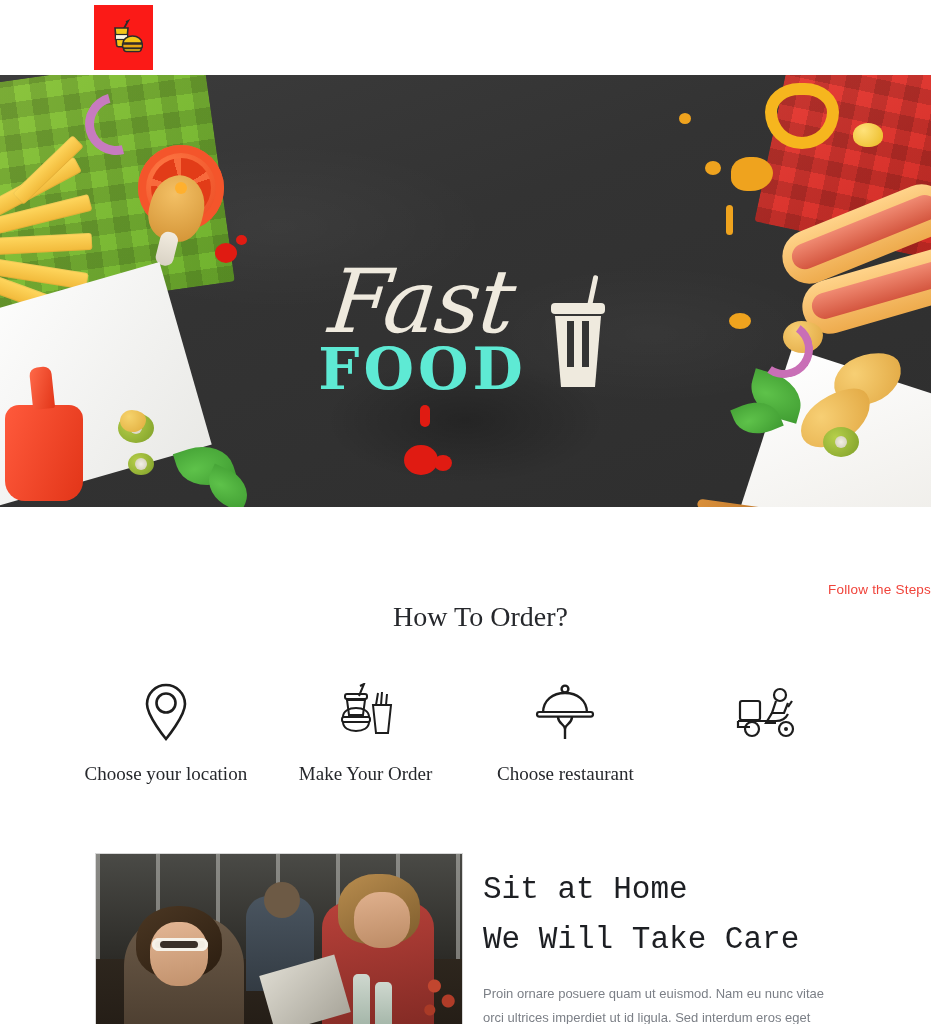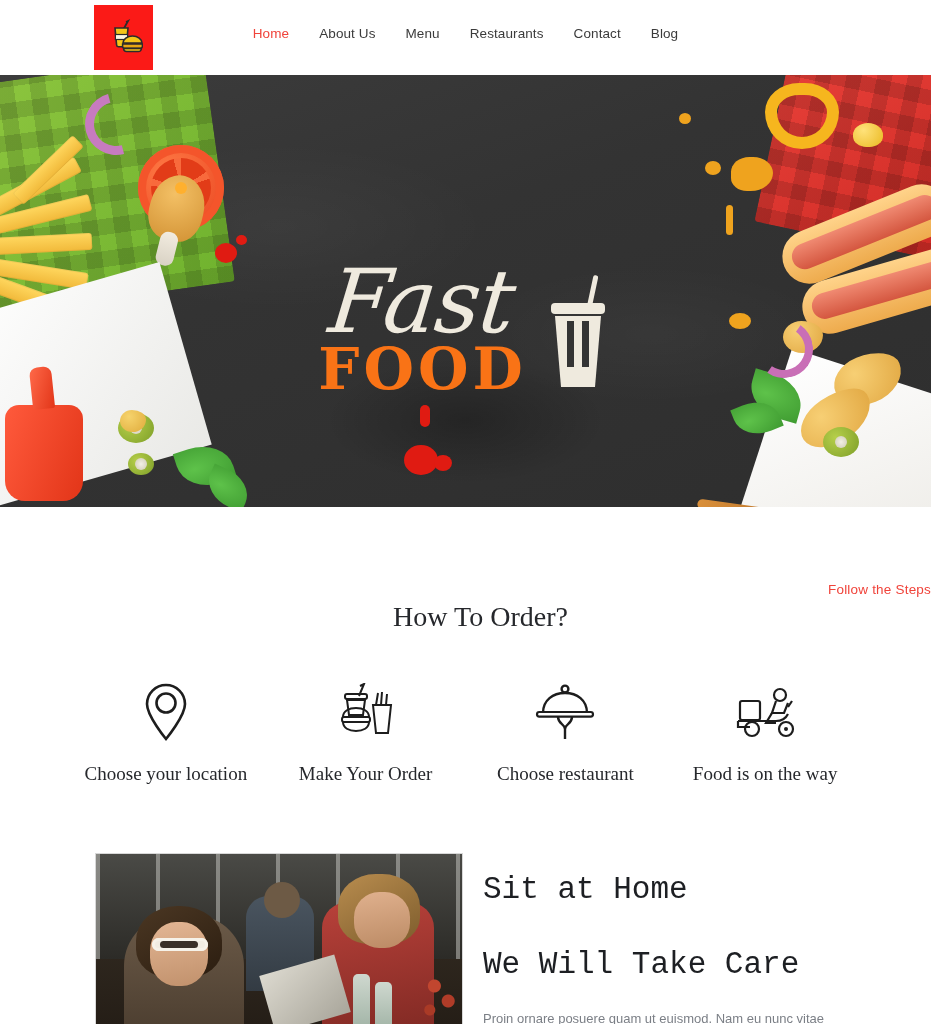--- a/index.html
+++ b/index.html
@@ -45,21 +45,21 @@
     display:flex; align-items:center; justify-content:center; gap:16px;
   }
   .ff-words{ display:flex; flex-direction:column; align-items:center; }
   .ff-fast{
     font-family:"DejaVu Serif", serif; font-style:italic; font-weight:400;
     font-size:88px; color:#efeade; line-height:.95; letter-spacing:-1px;
     transform:skewX(-6deg);
   }
   .ff-food{
     font-family:"DejaVu Serif", serif; font-weight:700; font-size:58px;
-    color:#f97316; letter-spacing:4px; line-height:1; margin-top:-4px;
+    color:#5eead4; letter-spacing:4px; line-height:1; margin-top:-4px;
   }
   .cup{ margin-top:6px; }
 
   
   .f{ position:absolute; }
   .cloth-green{
     left:-20px; top:-6px; width:240px; height:230px;
     background:
       repeating-linear-gradient(0deg, rgba(0,0,0,.12) 0 16px, transparent 16px 32px),
       repeating-linear-gradient(90deg, rgba(0,0,0,.12) 0 16px, transparent 16px 32px),
@@ -194,21 +194,21 @@
   }
   .about-photo{
     width:368px; height:180px; flex:none; overflow:hidden; position:relative;
     background:#2a241d; border:1px solid #d8d8d8;
   }
   .about-text{ padding-top:18px; flex:1; }
   .about-h1, .about-h2{
     font-family:Liberation Mono, monospace; font-weight:400; color:#1d1f23;
     font-size:31px; line-height:1.25;
   }
-  .about-h2{ margin-top:36px; }
+  .about-h2{ margin-top:11px; }
   .about-p{
     margin-top:22px; font-size:13px; line-height:1.85; color:#7b7f86;
     max-width:345px;
   }
 
   
   .ph{ position:absolute; }
   .ph-bg{ inset:0; background:linear-gradient(180deg,#3b3328 0%,#241d16 100%); }
   .ph-windows{
     left:0; top:0; right:0; height:105px;
@@ -283,28 +283,20 @@
     <svg width="38" height="40" viewBox="0 0 38 40">
       <path d="M21 4 L23 3 L17.5 13" stroke="#2b2b2b" stroke-width="1.8" fill="none"></path>
       <path d="M10 10 h13 l-1.6 17 a2 2 0 0 1 -2 1.8 h-5.8 a2 2 0 0 1 -2 -1.8 Z" fill="#f5c518" stroke="#2b2b2b" stroke-width="1.6"></path>
       <rect x="10.4" y="16.5" width="12.2" height="5" fill="#fdf7e3" stroke="#2b2b2b" stroke-width="1.2"></rect>
       <path d="M18 25 a9.5 7 0 0 1 19 0 Z" fill="#f5c518" stroke="#2b2b2b" stroke-width="1.6"></path>
       <path d="M17.6 26 h19.8 v2.2 a2 2 0 0 1 -2 2 h-15.8 a2 2 0 0 1 -2 -2 Z" fill="#e8a713" stroke="#2b2b2b" stroke-width="1.5"></path>
       <path d="M18.6 30.6 h17.8 a3 3 0 0 1 -3 3 h-11.8 a3 3 0 0 1 -3 -3 Z" fill="#f5c518" stroke="#2b2b2b" stroke-width="1.5"></path>
     </svg>
   </div>
 
-  <nav class="nav">
-    <a href="#" class="active">Home</a>
-    <a href="#">About Us</a>
-    <a href="#">Menu</a>
-    <a href="#">Restaurants</a>
-    <a href="#">Contact</a>
-    <a href="#">Blog</a>
-  </nav>
 </div>
 
 <div class="hero">
   <div class="hero-bg">
     <div class="chalk"></div>
 
     <div class="f cloth-green"></div>
     <div class="f" style="left:-30px;top:95px;width:200px;height:150px;">
       <div class="fry" style="position:absolute;left:10px;top:10px;width:104px;height:17px;transform:rotate(-28deg);"></div>
       <div class="fry" style="position:absolute;left:4px;top:38px;width:118px;height:17px;transform:rotate(-14deg);"></div>
@@ -419,21 +411,20 @@
           <path d="M40 28 L34 38 L44 38" fill="none" stroke="#1d1d1d" stroke-width="2.2"></path>
           <rect x="8" y="16" width="20" height="19" rx="2" fill="none" stroke="#1d1d1d" stroke-width="2.2"></rect>
           <path d="M6 36 L44 36 C50 36 54 33 56 29" fill="none" stroke="#1d1d1d" stroke-width="2.2"></path>
           <path d="M6 36 L6 42 L18 42" fill="none" stroke="#1d1d1d" stroke-width="2.2"></path>
           <circle cx="20" cy="44" r="7" fill="none" stroke="#1d1d1d" stroke-width="2.2"></circle>
           <circle cx="54" cy="44" r="7" fill="none" stroke="#1d1d1d" stroke-width="2.2"></circle>
           <circle cx="54" cy="44" r="2" fill="#1d1d1d"></circle>
           <path d="M56 22 L60 16" stroke="#1d1d1d" stroke-width="2.2" fill="none"></path>
         </svg>
       </div>
-      <div class="step-label">Food is on the way</div>
     </div>
 
   </div>
 </div>
 
 <div class="about">
   <div class="about-photo">
     <div class="ph ph-bg"></div>
     <div class="ph ph-windows"></div>
     <div class="ph ph-person-bg"></div>

